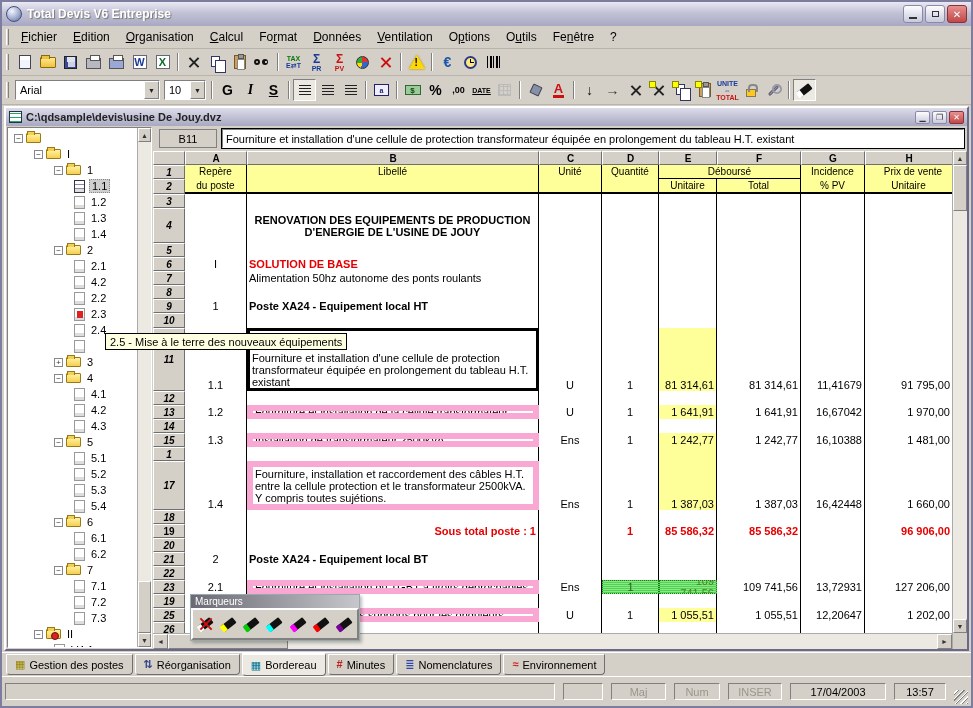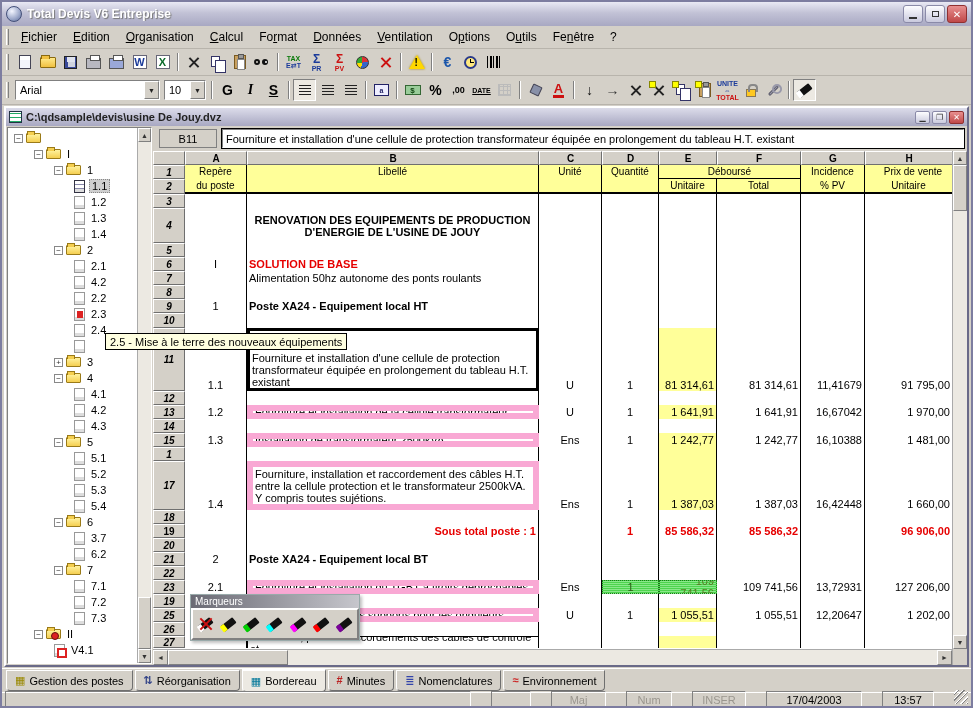--- a/index.html
+++ b/index.html
@@ -151,21 +151,21 @@
   .pal-btn{width:22px;height:22px;display:flex;align-items:center;justify-content:center;position:relative;background:#D4D0C8;}
   .pal-x{position:absolute;inset:0;display:flex;align-items:center;justify-content:center;}
   .pal-x:before,.pal-x:after{content:"";position:absolute;left:10px;top:3px;width:2px;height:16px;background:#cc1111;}
   .pal-x:before{transform:rotate(45deg);} .pal-x:after{transform:rotate(-45deg);}
   
   .tabbar{height:24px;background:#D4D0C8;display:flex;align-items:flex-start;padding:1px 2px 0 4px;flex:0 0 auto;border-top:1px solid #fff;}
   .tab{height:21px;background:#D4D0C8;border:1px solid;border-color:#fff #6f6f6f #6f6f6f #fff;border-radius:0 0 4px 4px;display:flex;align-items:center;padding:0 8px;margin-right:2px;font-size:11px;white-space:nowrap;}
   .tab .ticon{margin-right:4px;font-size:11px;font-weight:bold;line-height:1;}
   .tab.active{height:23px;background:#ece9e2;font-weight:normal;border-top:2px solid #fff;margin-top:-1px;}
   
-  .statusbar{height:14px;background:#D4D0C8;display:flex;align-items:center;gap:20px;padding:2px 3px;flex:0 0 auto;border-top:1px solid #fff;justify-content:center;}
+  .statusbar{height:30px;background:#D4D0C8;display:flex;align-items:center;gap:8px;padding:2px 3px;flex:0 0 auto;border-top:1px solid #fff;justify-content:center;}
   .spanel{height:17px;border:1px solid;border-color:#808080 #fff #fff #808080;display:flex;align-items:center;justify-content:center;font-size:11px;flex:0 0 auto;}
   .spanel.dis{color:#9a968e;}
   .spanel.fill{flex:1 1 auto;}
   .sgrip{width:14px;height:14px;background:repeating-linear-gradient(135deg,transparent 0 2px,#fff 2px 3px,#808080 3px 4px);align-self:flex-end;}
 </style>
 </head>
 <body>
 
 <div class="app">
 
@@ -486,21 +486,21 @@
               <span class="tico tico-doc"></span>
               <span class="tlabel">5.4</span>
             </div>
             <div class="tree-row" style="padding-left: 46px;">
               <span class="texp">−</span>
               <span class="tico tico-folder"></span>
               <span class="tlabel">6</span>
             </div>
             <div class="tree-row" style="padding-left: 66px;">
               <span class="tico tico-doc"></span>
-              <span class="tlabel">3.7</span>
+              <span class="tlabel">6.1</span>
             </div>
             <div class="tree-row" style="padding-left: 66px;">
               <span class="tico tico-doc"></span>
               <span class="tlabel">6.2</span>
             </div>
             <div class="tree-row" style="padding-left: 46px;">
               <span class="texp">−</span>
               <span class="tico tico-folder"></span>
               <span class="tlabel">7</span>
             </div>

